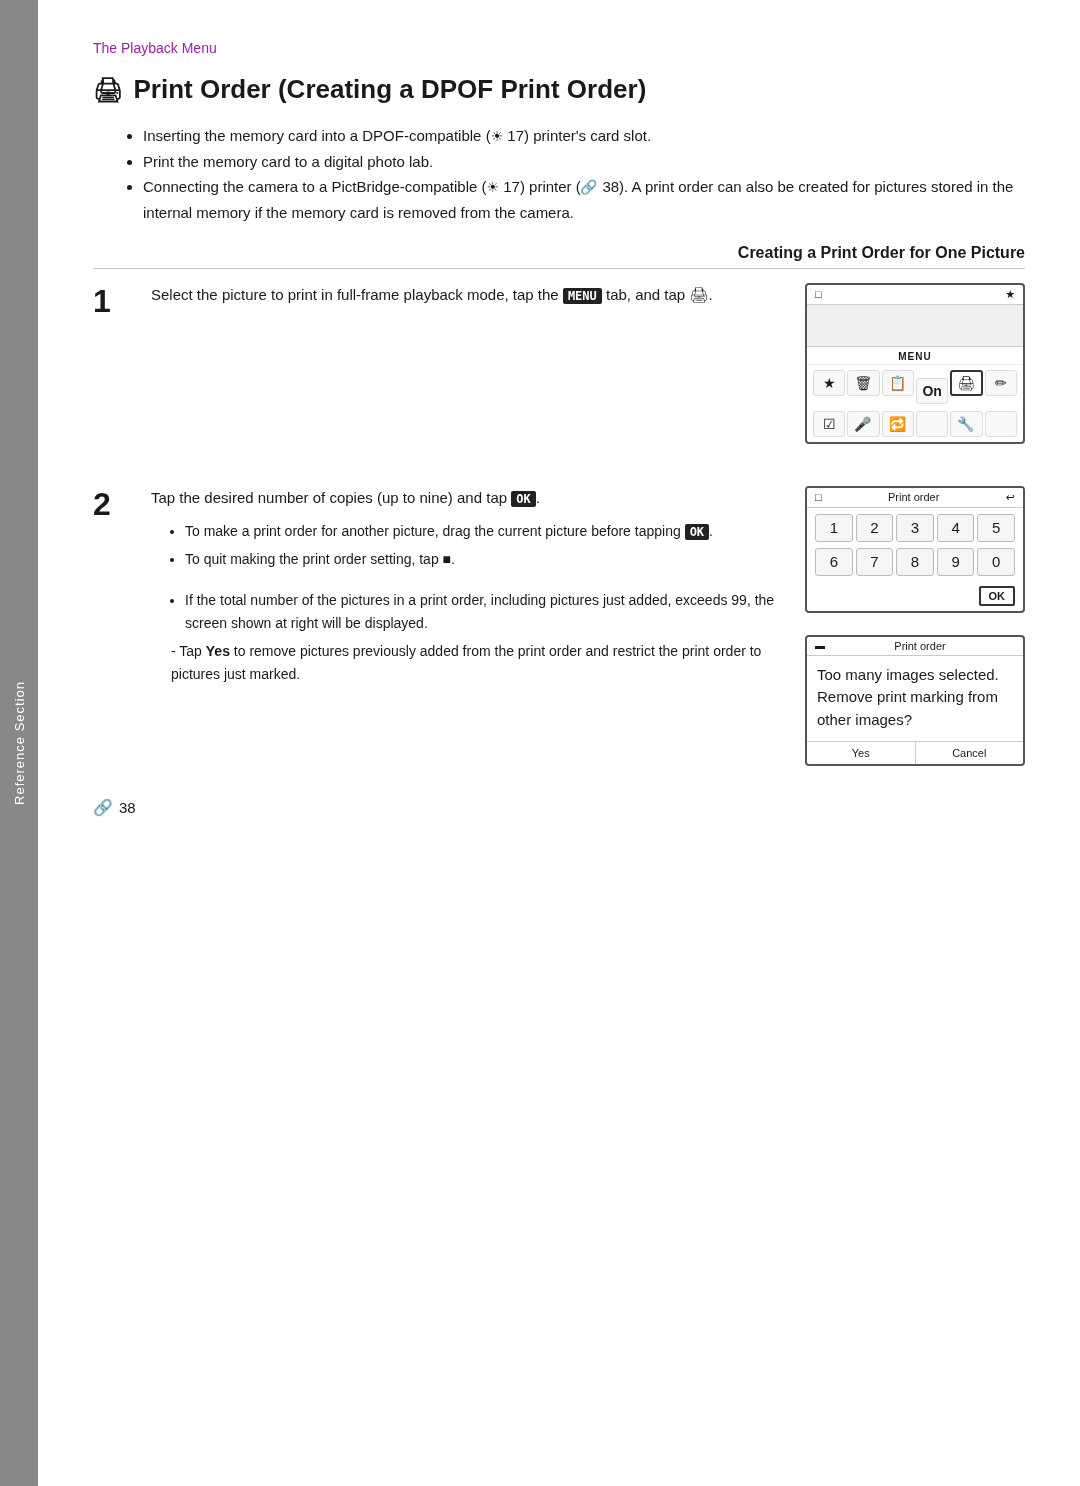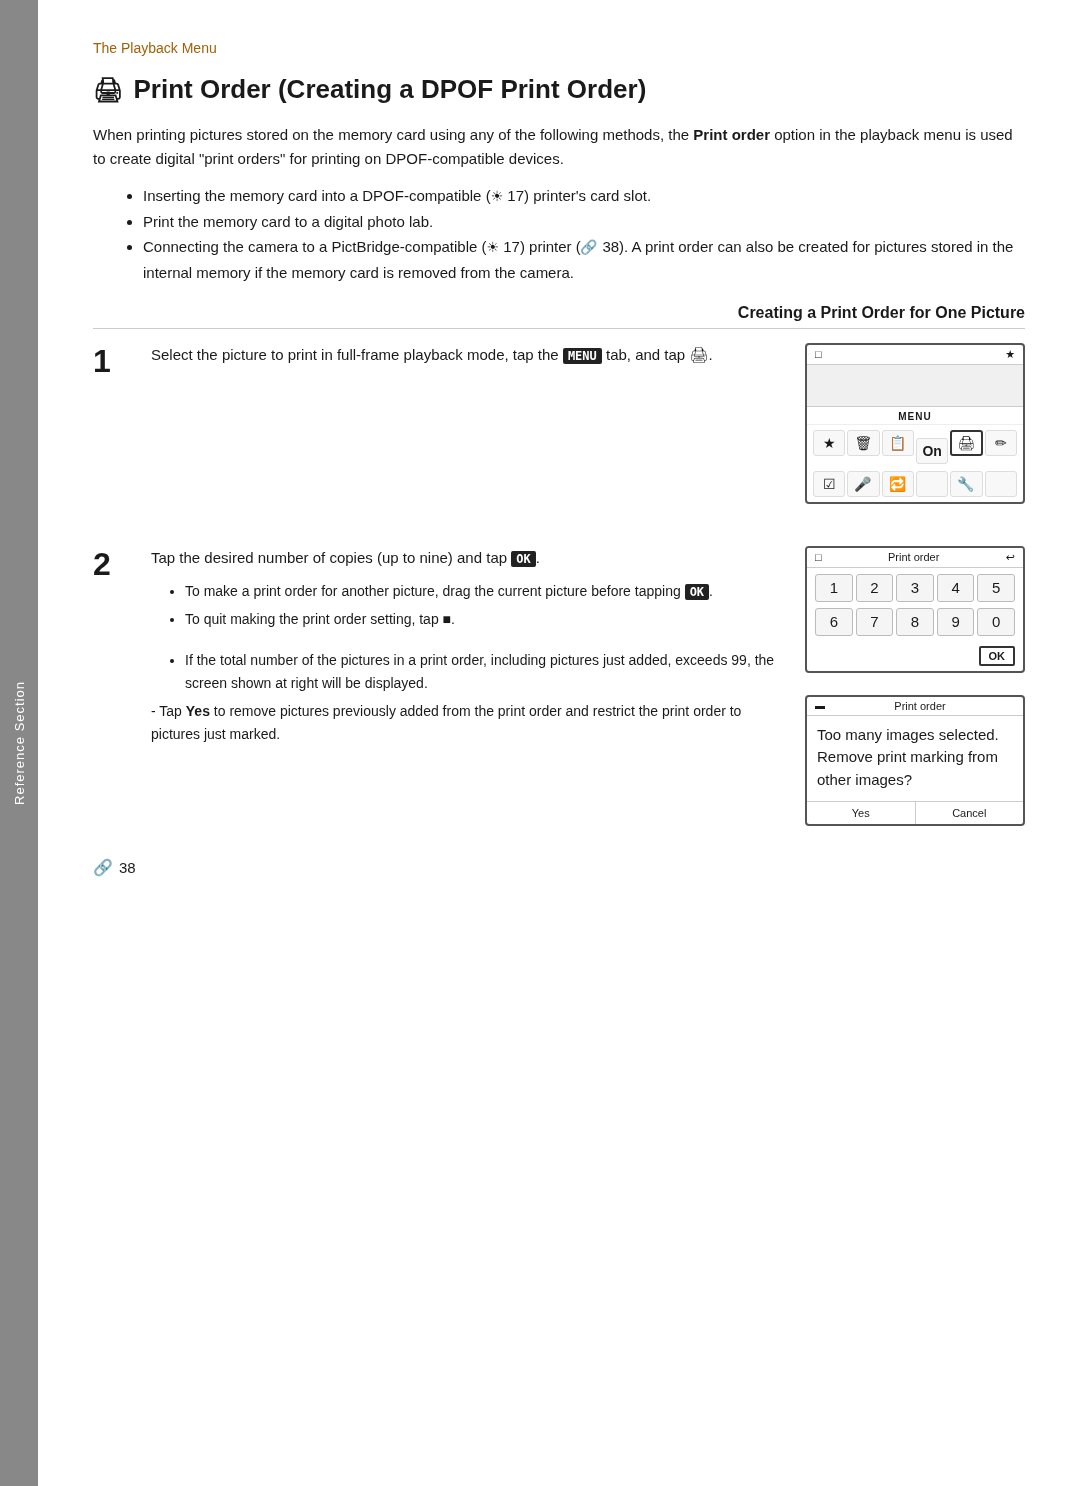--- a/index.html
+++ b/index.html
@@ -33,21 +33,21 @@
       letter-spacing: 1px;
       white-space: nowrap;
     }
     .main-content {
       flex: 1;
       padding: 40px 55px 50px 55px;
       position: relative;
     }
     .page-label {
       font-size: 14px;
-      color: #a16207;
+      color: #a21caf;
       margin-bottom: 18px;
     }
     .section-title {
       font-size: 26px;
       font-weight: bold;
       margin-bottom: 18px;
       display: flex;
       align-items: center;
       gap: 10px;
     }
@@ -232,20 +232,21 @@
       font-size: 14px;
       line-height: 1.65;
       margin-top: 10px;
     }
     .step2-bullets li {
       list-style: disc;
       margin-left: 34px;
       margin-bottom: 5px;
     }
     .sub-bullets {
+      margin-left: 20px;
       margin-top: 4px;
     }
     .sub-bullets li {
       list-style: none;
       font-size: 14px;
       line-height: 1.65;
     }
     .sub-bullets li::before {
       content: "- ";
     }
@@ -289,23 +290,20 @@
   </div>
   <div class="main-content">
 
     <div class="page-label">The Playback Menu</div>
 
     <div class="section-title">
       <span class="print-icon">🖨</span>
       <span>Print Order (Creating a DPOF Print Order)</span>
     </div>
 
-    <p class="intro-text">
-      When printing pictures stored on the memory card using any of the following methods, the <strong>Print order</strong> option in the playback menu is used to create digital "print orders" for printing on DPOF-compatible devices.
-    </p>
 
     <ul class="bullet-list">
       <li>Inserting the memory card into a DPOF-compatible (<span class="inline-icon">☀</span> 17) printer's card slot.</li>
       <li>Print the memory card to a digital photo lab.</li>
       <li>Connecting the camera to a PictBridge-compatible (<span class="inline-icon">☀</span> 17) printer (<span class="inline-icon">🔗</span> 38). A print order can also be created for pictures stored in the internal memory if the memory card is removed from the camera.</li>
     </ul>
 
     <div class="subsection-title">Creating a Print Order for One Picture</div>
 
     <div class="step-row">

